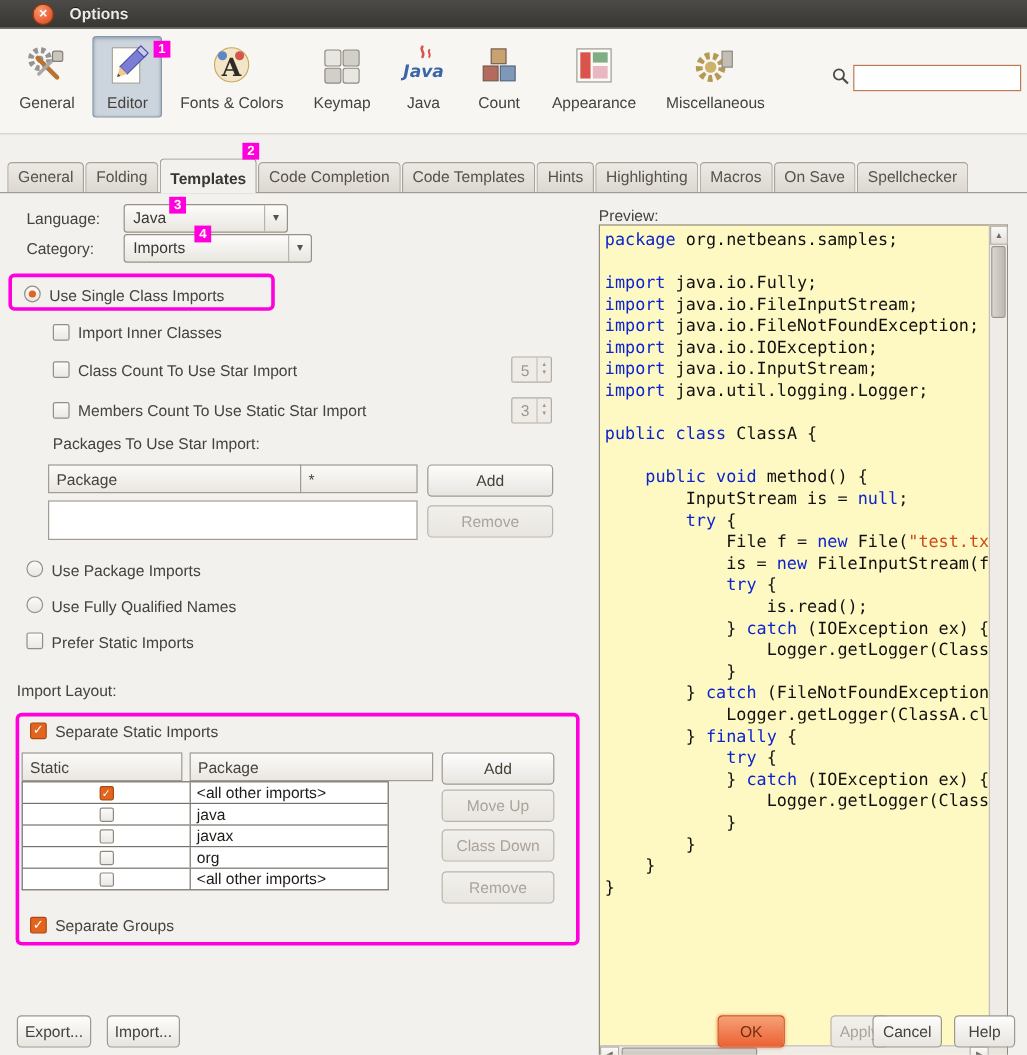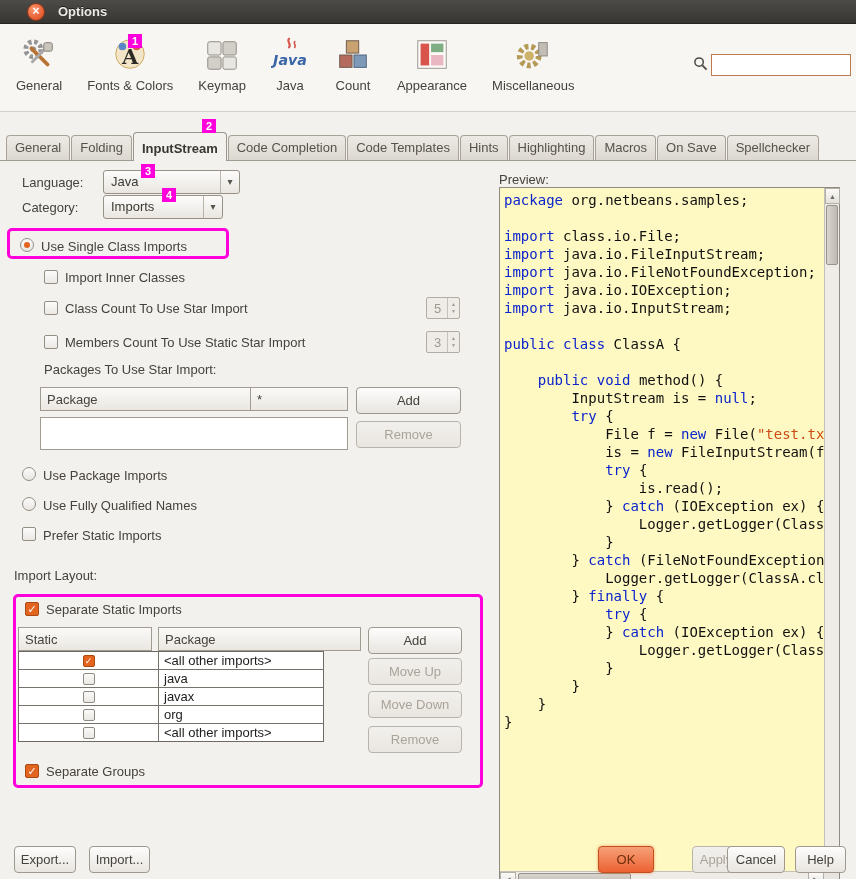--- a/index.html
+++ b/index.html
@@ -122,20 +122,32 @@
       <div class="tb-item">
         <div class="tb-icon"><svg viewBox="0 0 40 40">
             <circle cx="14" cy="14" r="8" fill="none" stroke="#949494" stroke-width="5" stroke-dasharray="3.6 2.8"></circle>
             <circle cx="14" cy="14" r="3" fill="#949494"></circle>
             <line x1="12" y1="13" x2="29" y2="30" stroke="#b87333" stroke-width="4" stroke-linecap="round"></line>
             <line x1="28" y1="12" x2="13" y2="27" stroke="#a9a9a9" stroke-width="3" stroke-linecap="round"></line>
             <rect x="25" y="7" width="9" height="9" rx="2" fill="#c9c5bd" stroke="#827e76"></rect>
           </svg></div>
         <div class="tb-label">General</div>
       </div>
+      <div class="tb-item selected">
+        <div class="tb-icon"><svg viewBox="0 0 40 40">
+            <rect x="7" y="4" width="24" height="31" fill="#fdfdfa" stroke="#a8a49c"></rect>
+            <g transform="rotate(45 20 20)">
+              <rect x="16" y="1" width="9" height="24" fill="#7b7fd4" stroke="#4c50a8"></rect>
+              <rect x="16" y="-1" width="9" height="5" fill="#c9cbe8" stroke="#4c50a8"></rect>
+              <polygon points="16,25 25,25 20.5,33" fill="#f3c98b"></polygon>
+              <polygon points="19,30.4 22,30.4 20.5,33" fill="#4a463f"></polygon>
+            </g>
+          </svg></div>
+        <div class="tb-label">Editor</div>
+      </div>
       <div class="tb-item">
         <div class="tb-icon"><svg viewBox="0 0 40 40">
             <circle cx="20" cy="19" r="15" fill="#f3e6c8" stroke="#c9a85c"></circle>
             <circle cx="27" cy="11" r="4" fill="#d6554c"></circle>
             <circle cx="12" cy="11" r="4" fill="#5c86c5"></circle>
             <text x="20" y="29" font-size="22" font-family="DejaVu Serif, serif" font-weight="bold" text-anchor="middle" fill="#2e2b27">A</text>
           </svg></div>
         <div class="tb-label">Fonts &amp; Colors</div>
       </div>
       <div class="tb-item">
@@ -188,37 +200,37 @@
           <line x1="10" y1="10" x2="14.5" y2="14.5" stroke="#4d4a44" stroke-width="2"></line>
         </svg>
     </span>
     <input class="search-input" value="" style="">
   </div>
 </div>
 
 <div class="tabbar" id="tabbar">
     <div class="tab">General</div>
     <div class="tab">Folding</div>
-    <div class="tab active">InputStream</div>
+    <div class="tab active">Templates</div>
     <div class="tab">Code Completion</div>
     <div class="tab">Code Templates</div>
     <div class="tab">Hints</div>
     <div class="tab">Highlighting</div>
     <div class="tab">Macros</div>
     <div class="tab">On Save</div>
     <div class="tab">Spellchecker</div>
   </div>
 
 <div class="lbl" style="left:22px;top:175px">Language:</div>
 <div class="combo" style="left:103px;top:170px;width:137px">
   <span class="combo-val">Java</span>
   <span class="combo-arrow">▾</span>
 </div>
 <div class="lbl" style="left:22px;top:200px">Category:</div>
-<div class="combo" style="left:103px;top:195px;width:120px">
+<div class="combo" style="left:103px;top:195px;width:157px">
   <span class="combo-val">Imports</span>
   <span class="combo-arrow">▾</span>
 </div>
 
 <span class="radio selected" style="left:20px;top:238px"></span>
 <div class="lbl" style="left:41px;top:239px">Use Single Class Imports</div>
 
 <span class="cb" style="left:44px;top:270px"></span>
 <div class="lbl" style="left:65px;top:270px">Import Inner Classes</div>
 
@@ -285,36 +297,37 @@
     <div class="lt-row">
       <div class="lt-c1">
         <span class="cb-inline"></span>
       </div>
       <div class="lt-c2">&lt;all other imports&gt;</div>
     </div>
   </div>
 
 <div class="btn" style="left:368px;top:627px;width:94px">Add</div>
 <div class="btn disabled" style="left:368px;top:658px;width:94px">Move Up</div>
-<div class="btn disabled" style="left:368px;top:691px;width:94px">Move Down</div>
+<div class="btn disabled" style="left:368px;top:691px;width:94px">Class Down</div>
 <div class="btn disabled" style="left:368px;top:726px;width:94px">Remove</div>
 
 <span class="cb checked" style="left:25px;top:764px"></span>
 <div class="lbl" style="left:46px;top:764px">Separate Groups</div>
 
 <div class="lbl" style="left:499px;top:172px">Preview:</div>
 <div class="preview-box">
   <div class="code" id="code">
       <div class="code-line"><span class="tok-k">package</span><span class="tok-p"> org.netbeans.samples;</span></div>
       <div class="code-line">&nbsp;</div>
-      <div class="code-line"><span class="tok-k">import</span><span class="tok-p"> class.io.File;</span></div>
+      <div class="code-line"><span class="tok-k">import</span><span class="tok-p"> java.io.Fully;</span></div>
       <div class="code-line"><span class="tok-k">import</span><span class="tok-p"> java.io.FileInputStream;</span></div>
       <div class="code-line"><span class="tok-k">import</span><span class="tok-p"> java.io.FileNotFoundException;</span></div>
       <div class="code-line"><span class="tok-k">import</span><span class="tok-p"> java.io.IOException;</span></div>
       <div class="code-line"><span class="tok-k">import</span><span class="tok-p"> java.io.InputStream;</span></div>
+      <div class="code-line"><span class="tok-k">import</span><span class="tok-p"> java.util.logging.Logger;</span></div>
       <div class="code-line">&nbsp;</div>
       <div class="code-line"><span class="tok-k">public</span><span class="tok-p"> </span><span class="tok-k">class</span><span class="tok-p"> ClassA {</span></div>
       <div class="code-line">&nbsp;</div>
       <div class="code-line"><span class="tok-p">    </span><span class="tok-k">public</span><span class="tok-p"> </span><span class="tok-k">void</span><span class="tok-p"> method() {</span></div>
       <div class="code-line"><span class="tok-p">        InputStream is = </span><span class="tok-k">null</span><span class="tok-p">;</span></div>
       <div class="code-line"><span class="tok-p">        </span><span class="tok-k">try</span><span class="tok-p"> {</span></div>
       <div class="code-line"><span class="tok-p">            File f = </span><span class="tok-k">new</span><span class="tok-p"> File(</span><span class="tok-s">"test.txt"</span></div>
       <div class="code-line"><span class="tok-p">            is = </span><span class="tok-k">new</span><span class="tok-p"> FileInputStream(f);</span></div>
       <div class="code-line"><span class="tok-p">            </span><span class="tok-k">try</span><span class="tok-p"> {</span></div>
       <div class="code-line"><span class="tok-p">                is.read();</span></div>

